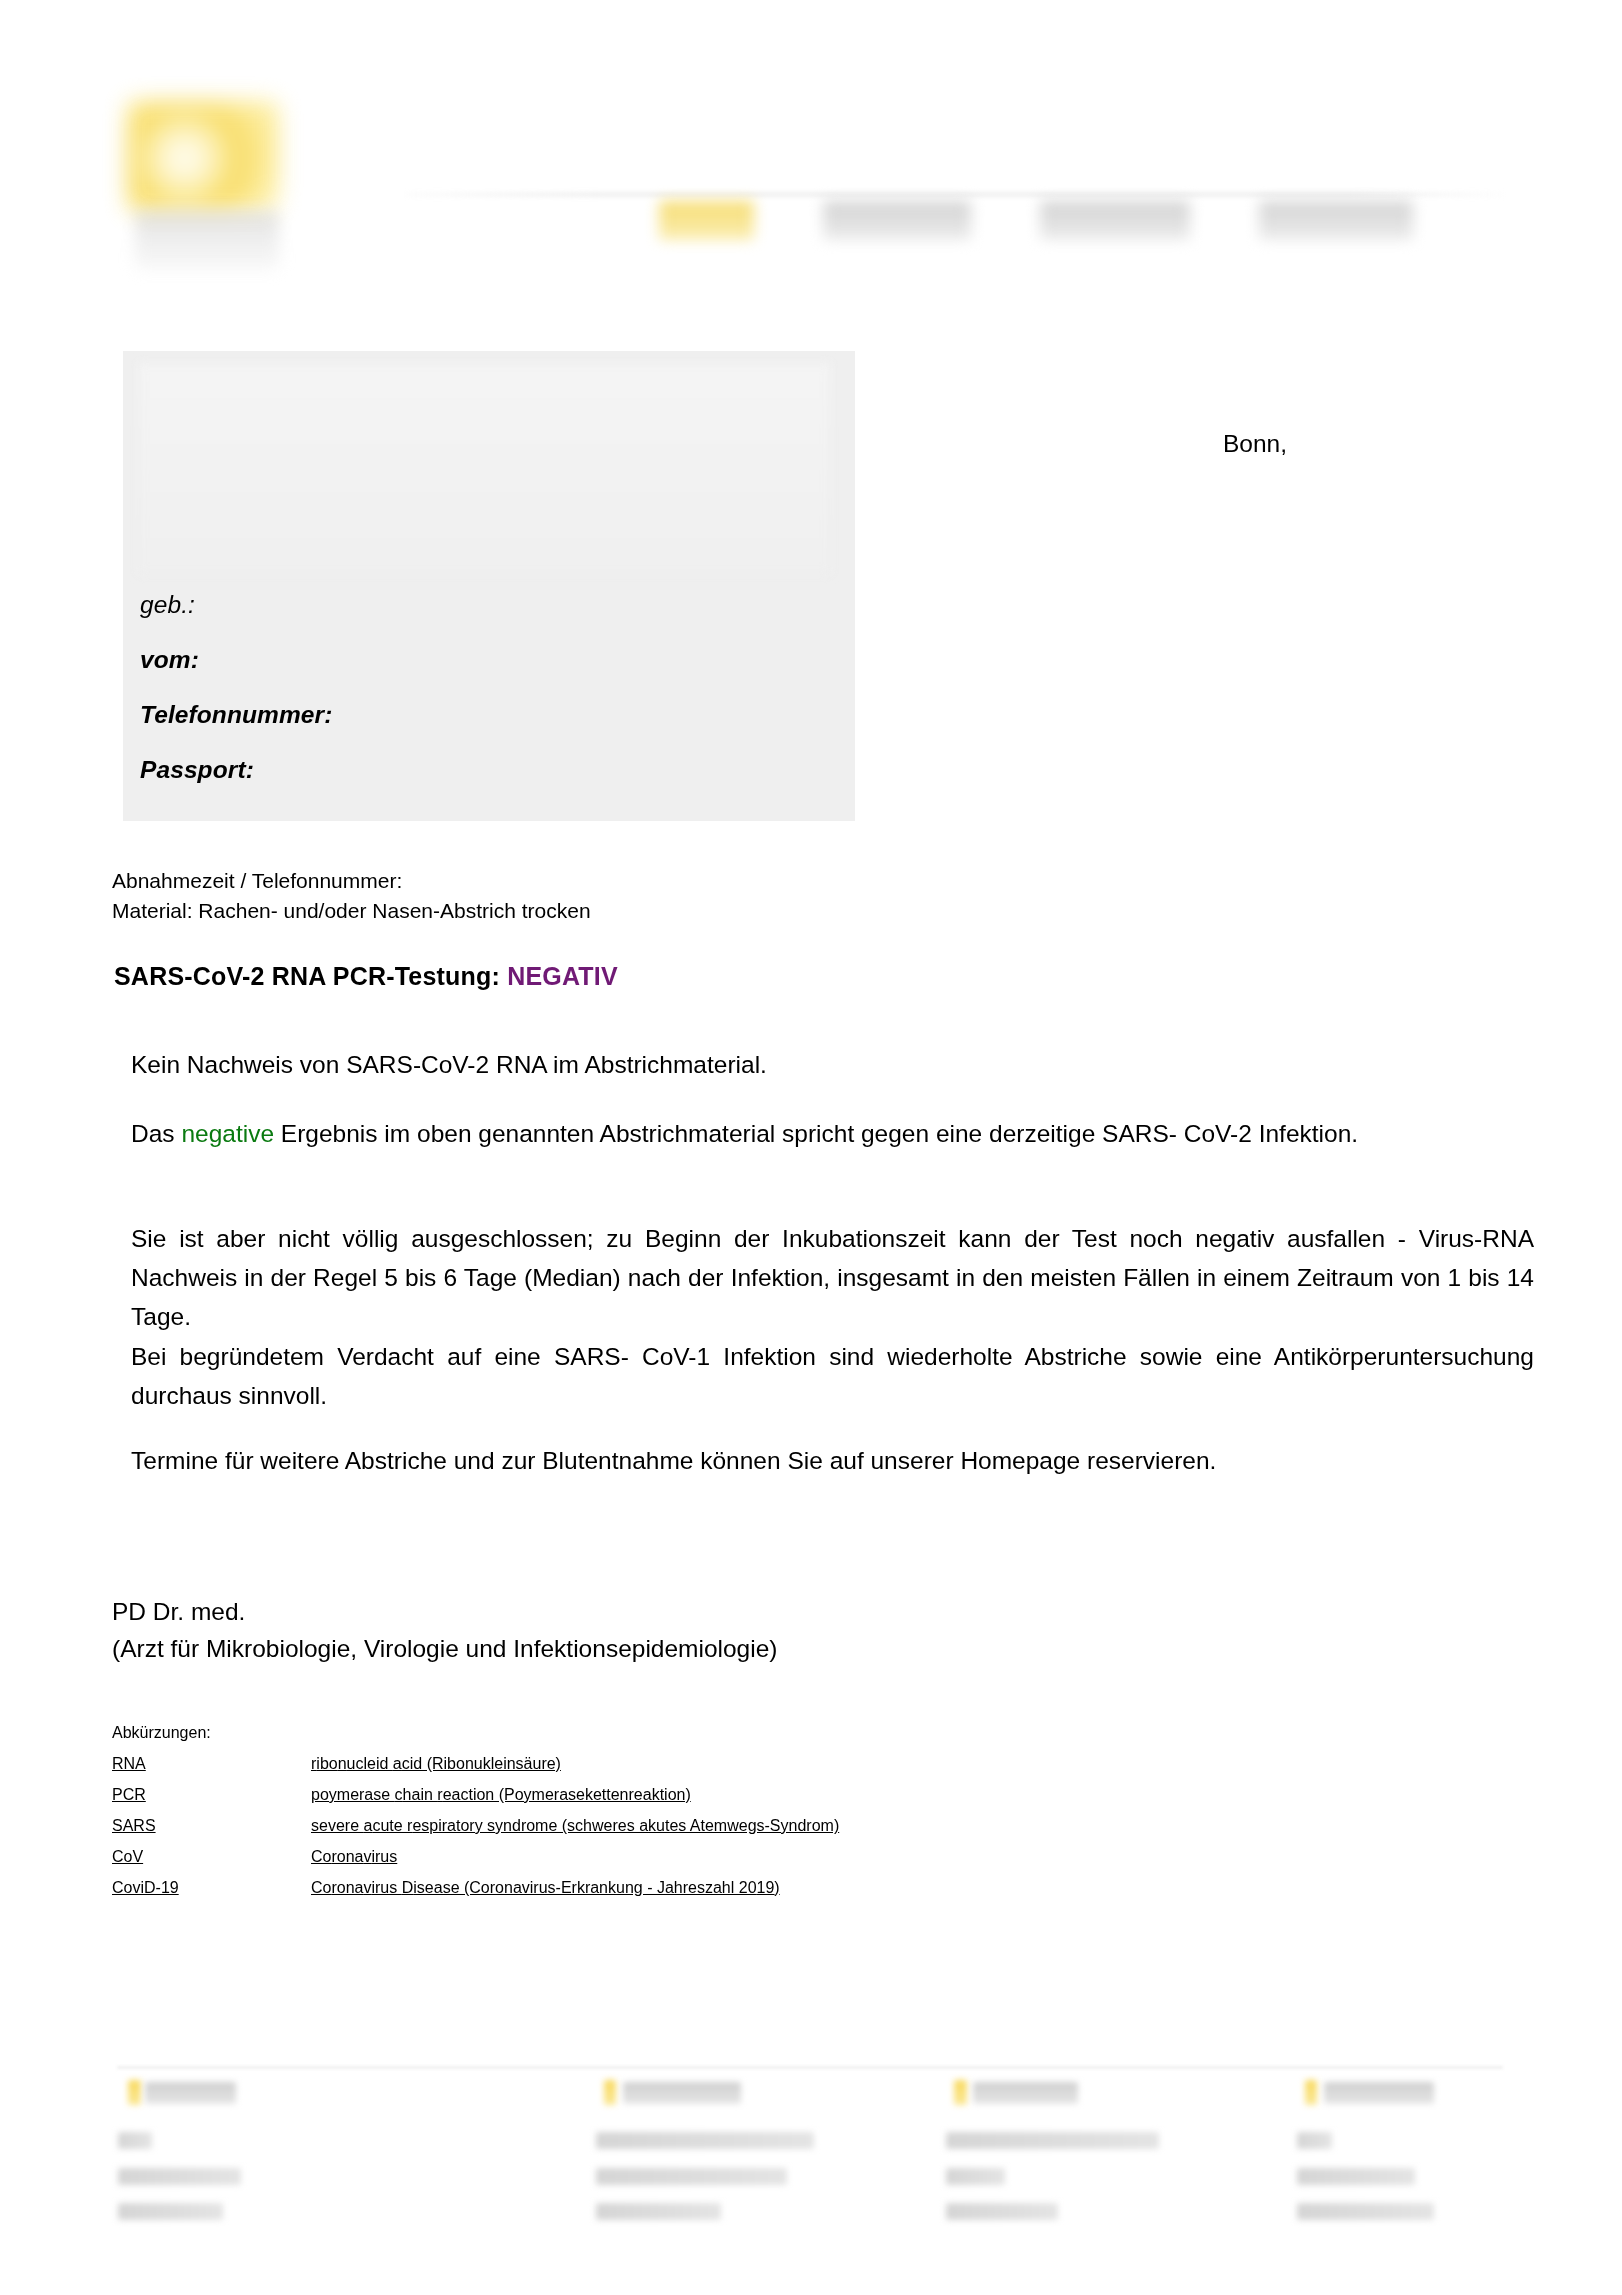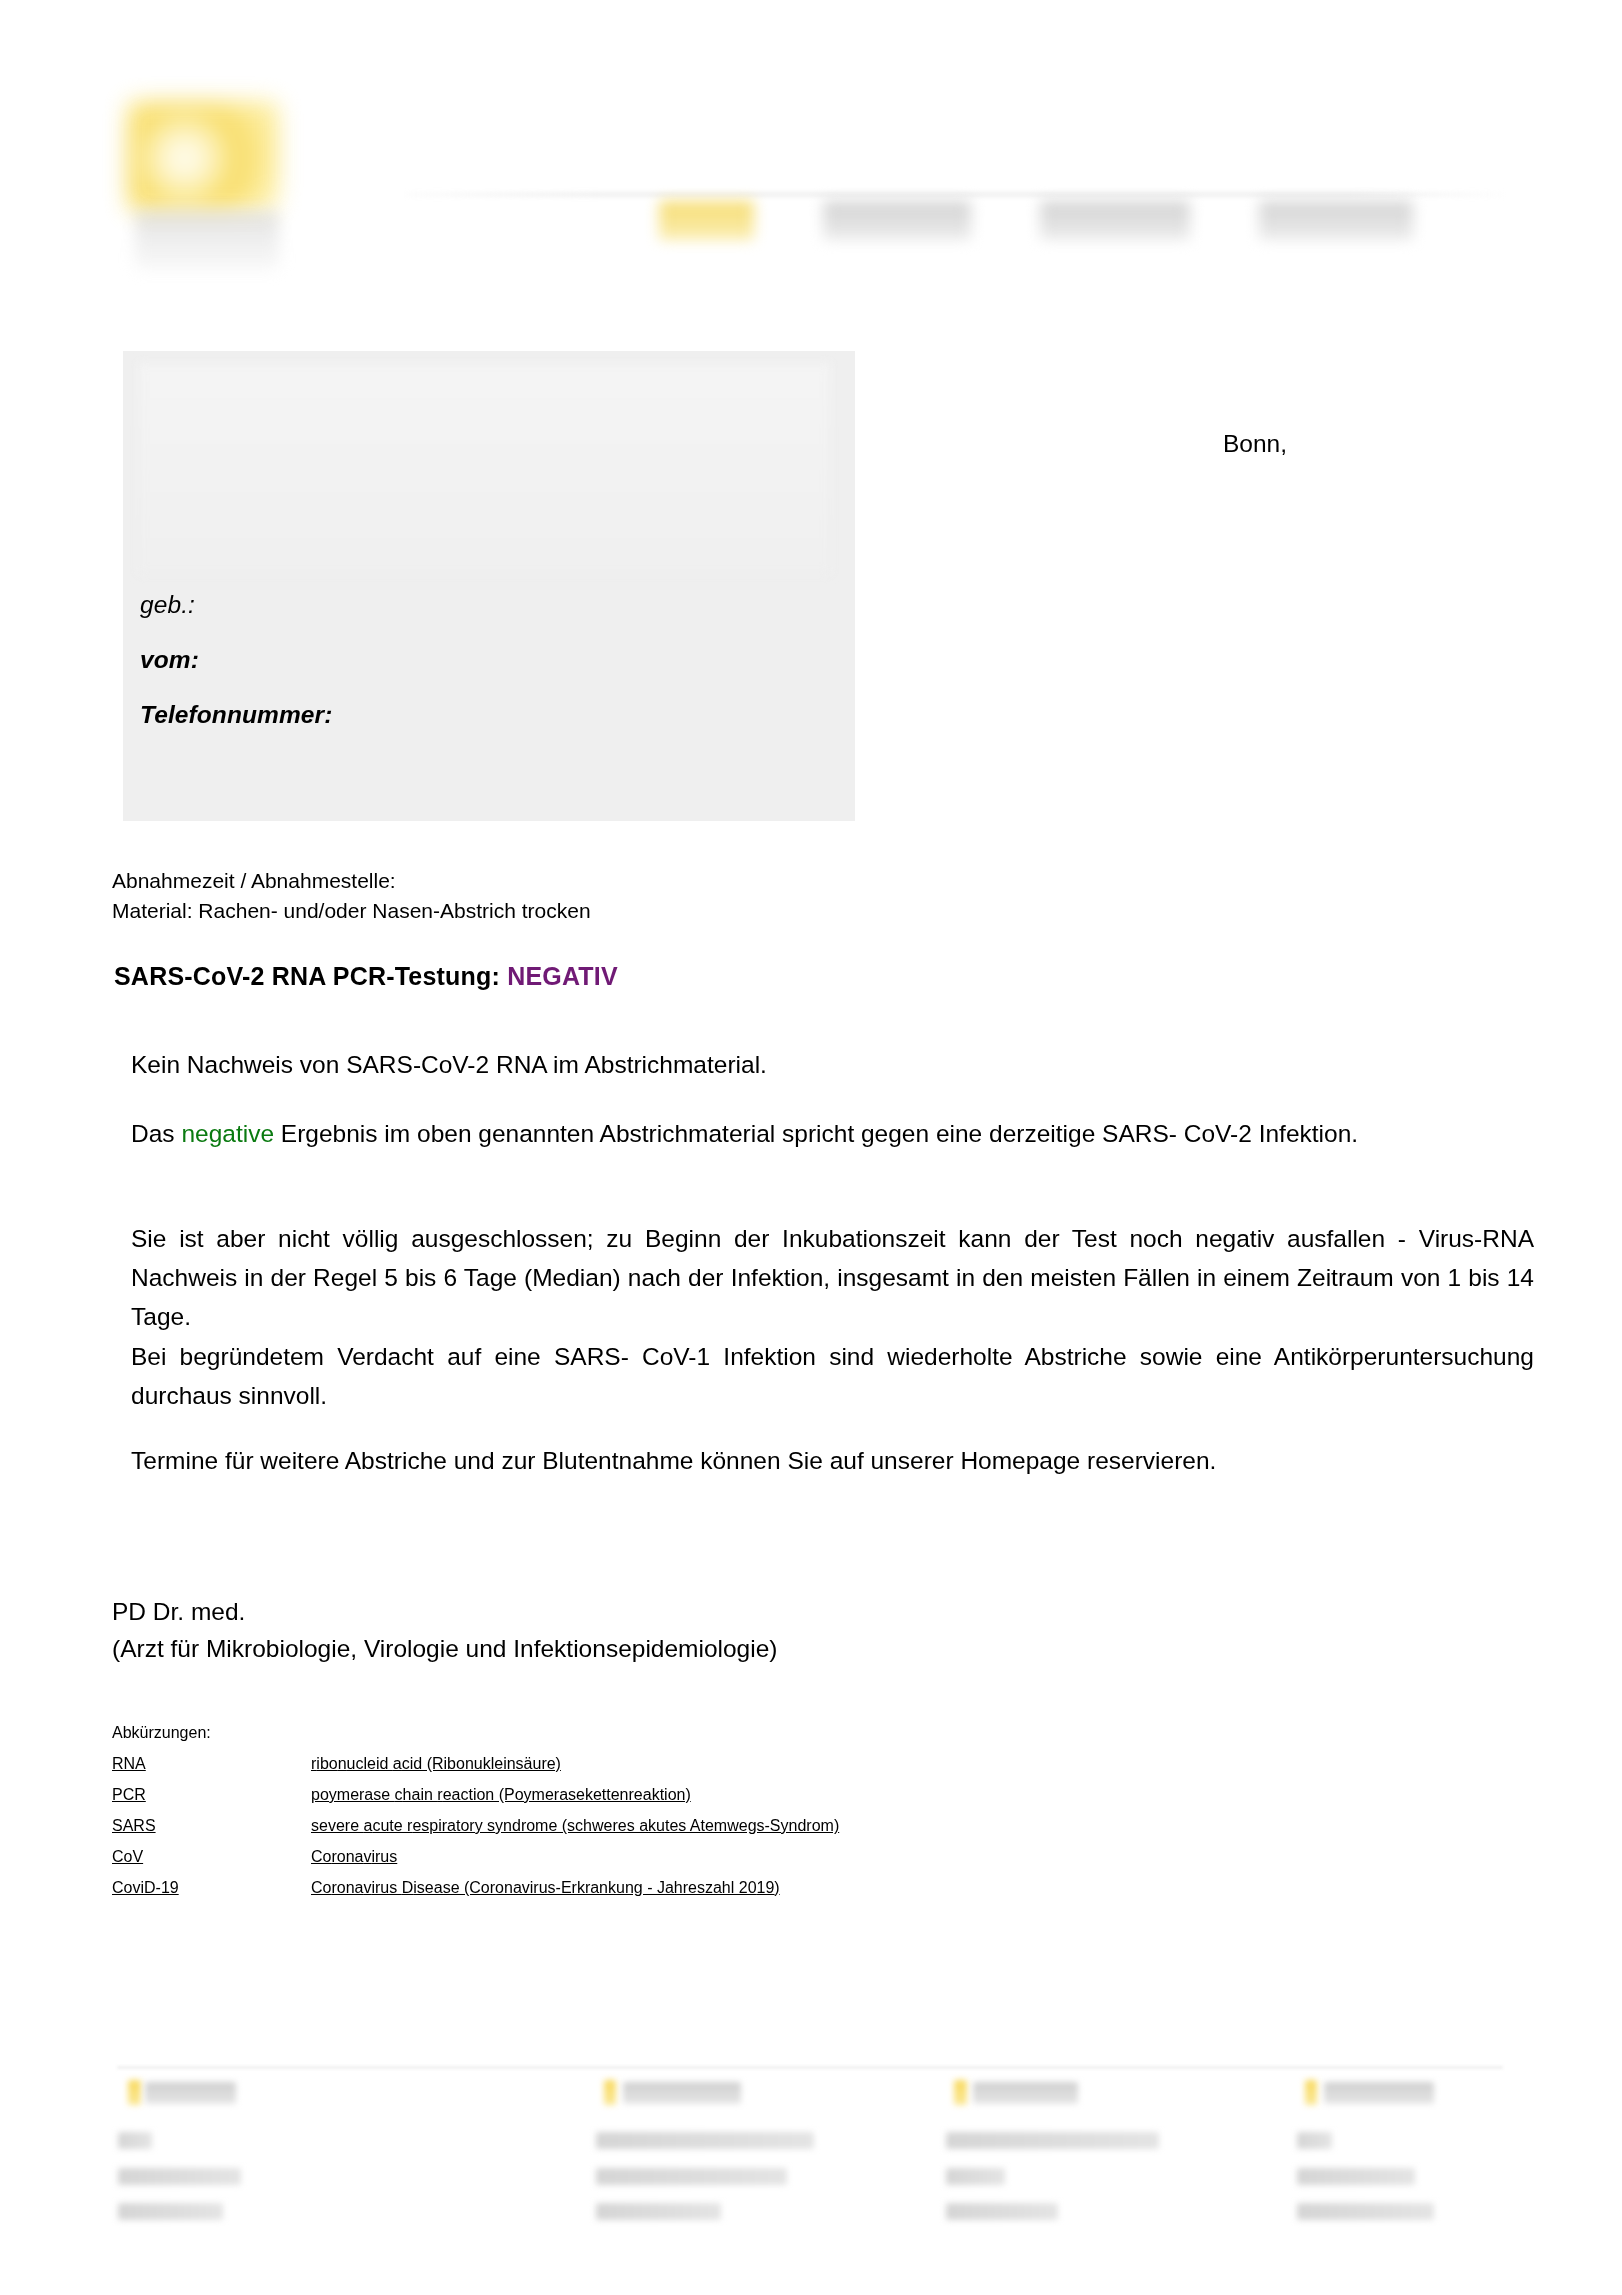--- a/index.html
+++ b/index.html
@@ -249,27 +249,28 @@
       <div class="nav-item n3"></div>
     </div>
   </div>
 
   <div class="patient-box">
     <div class="patient-redaction"></div>
     <div class="patient-fields">
       <div class="pf-row">geb.:</div>
       <div class="pf-row bold">vom:</div>
       <div class="pf-row bold">Telefonnummer:</div>
+      <div class="pf-row bold">Passport:</div>
     </div>
   </div>
 
   <div class="city-date">Bonn,</div>
 
   <div class="collect">
-    <div>Abnahmezeit / Abnahmestelle:</div>
+    <div>Abnahmezeit / Telefonnummer:</div>
     <div>Material: Rachen- und/oder Nasen-Abstrich trocken</div>
   </div>
 
   <div class="result-line">
     <span>SARS-CoV-2 RNA PCR-Testung:</span>
     <span class="neg">NEGATIV</span>
   </div>
 
   <div class="body-text p1">Kein Nachweis von SARS-CoV-2 RNA im Abstrichmaterial.</div>
 

